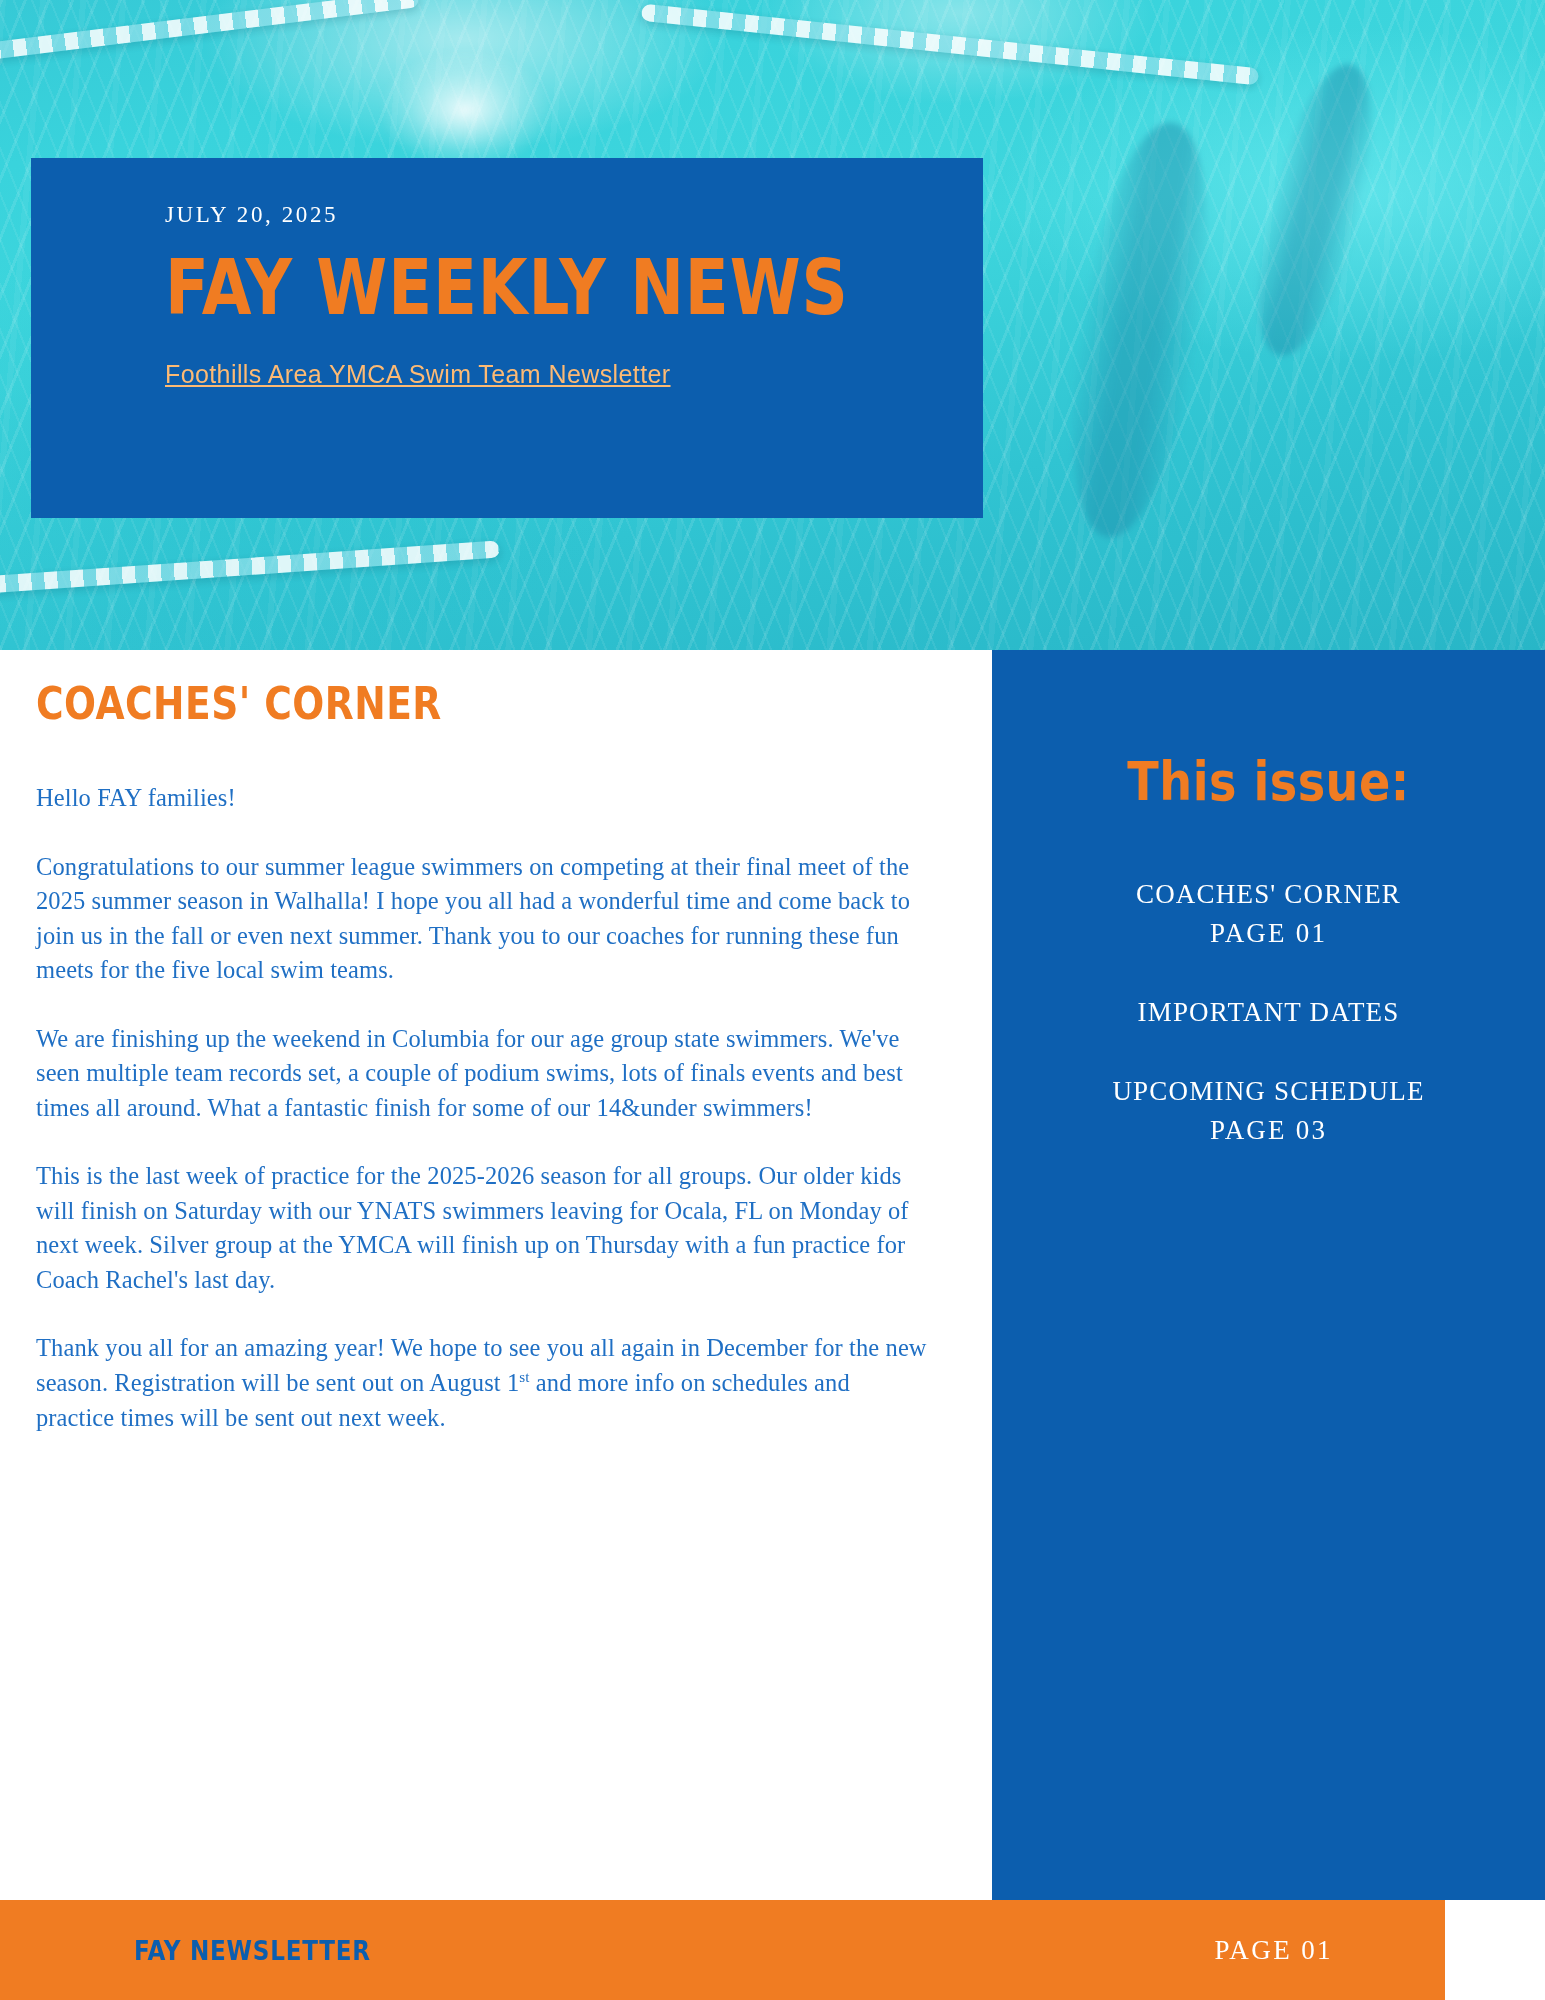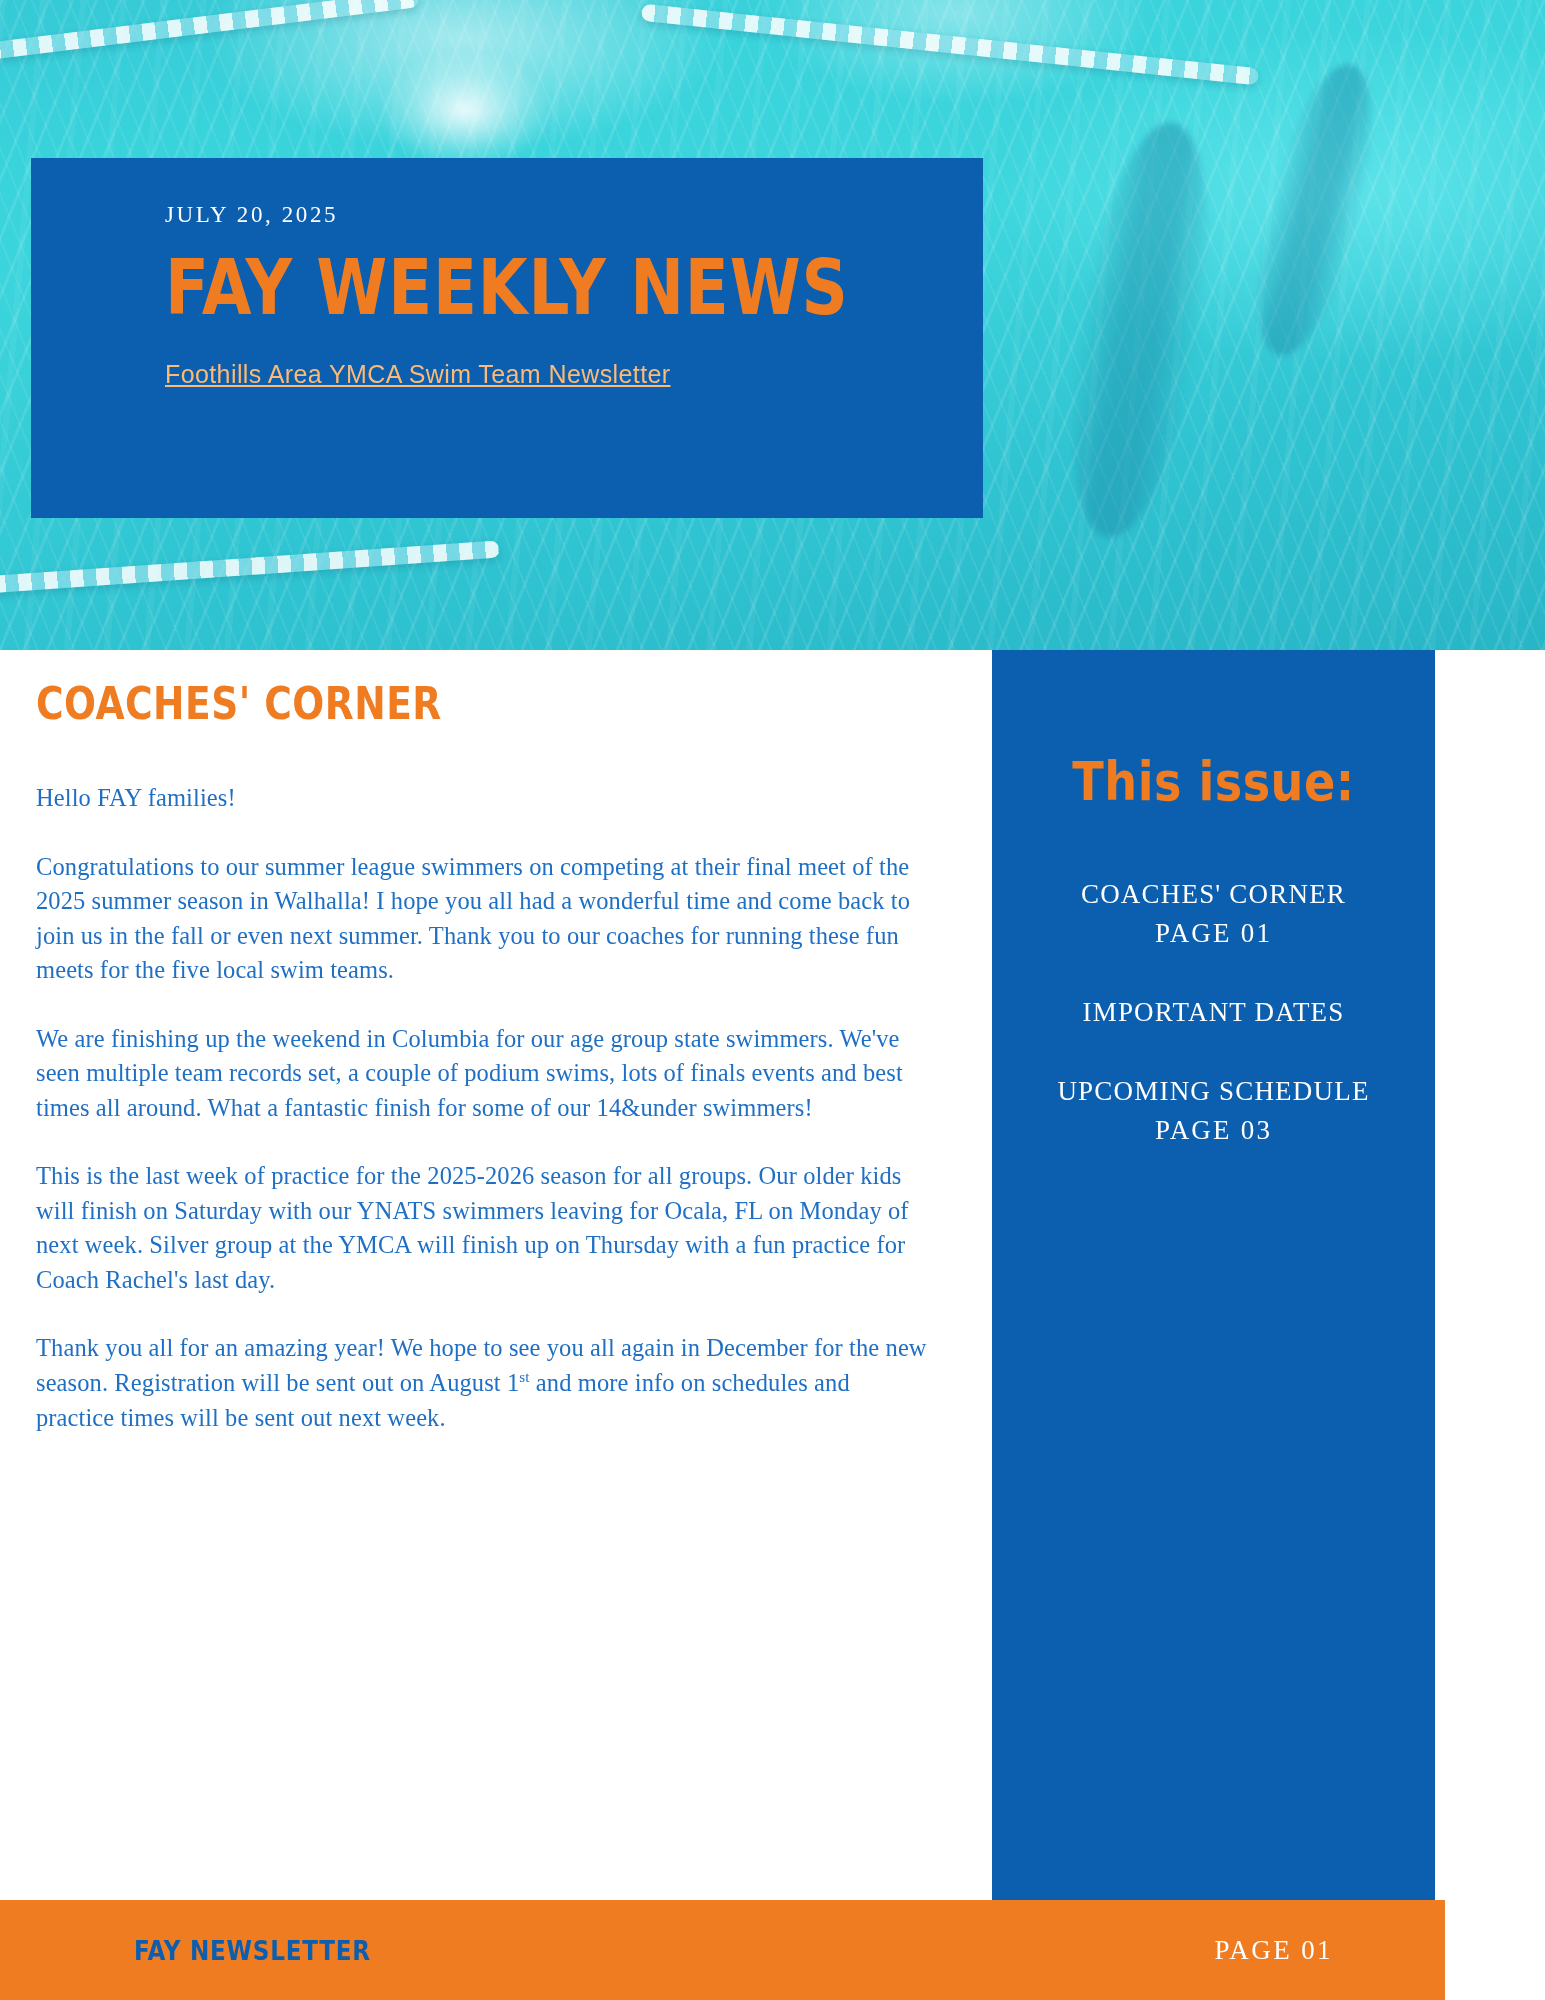--- a/index.html
+++ b/index.html
@@ -149,21 +149,21 @@
     letter-spacing: 0.1px;
     font-family: Liberation Serif, serif;
   }
   .body-text p:last-child { margin-bottom: 0; }
   .body-text sup { font-size: 0.62em; vertical-align: super; }
 
   
   .side-col {
     position: absolute;
     left: 992px; top: 0;
-    width: 443px;
+    width: 553px;
     height: 1250px;
     background: #0c5eae;
     padding-top: 100px;
     text-align: center;
   }
   .this-issue {
     color: #f07c22;
     font-size: 54px;
     font-weight: 700;
     margin: 0 0 66px 0;

